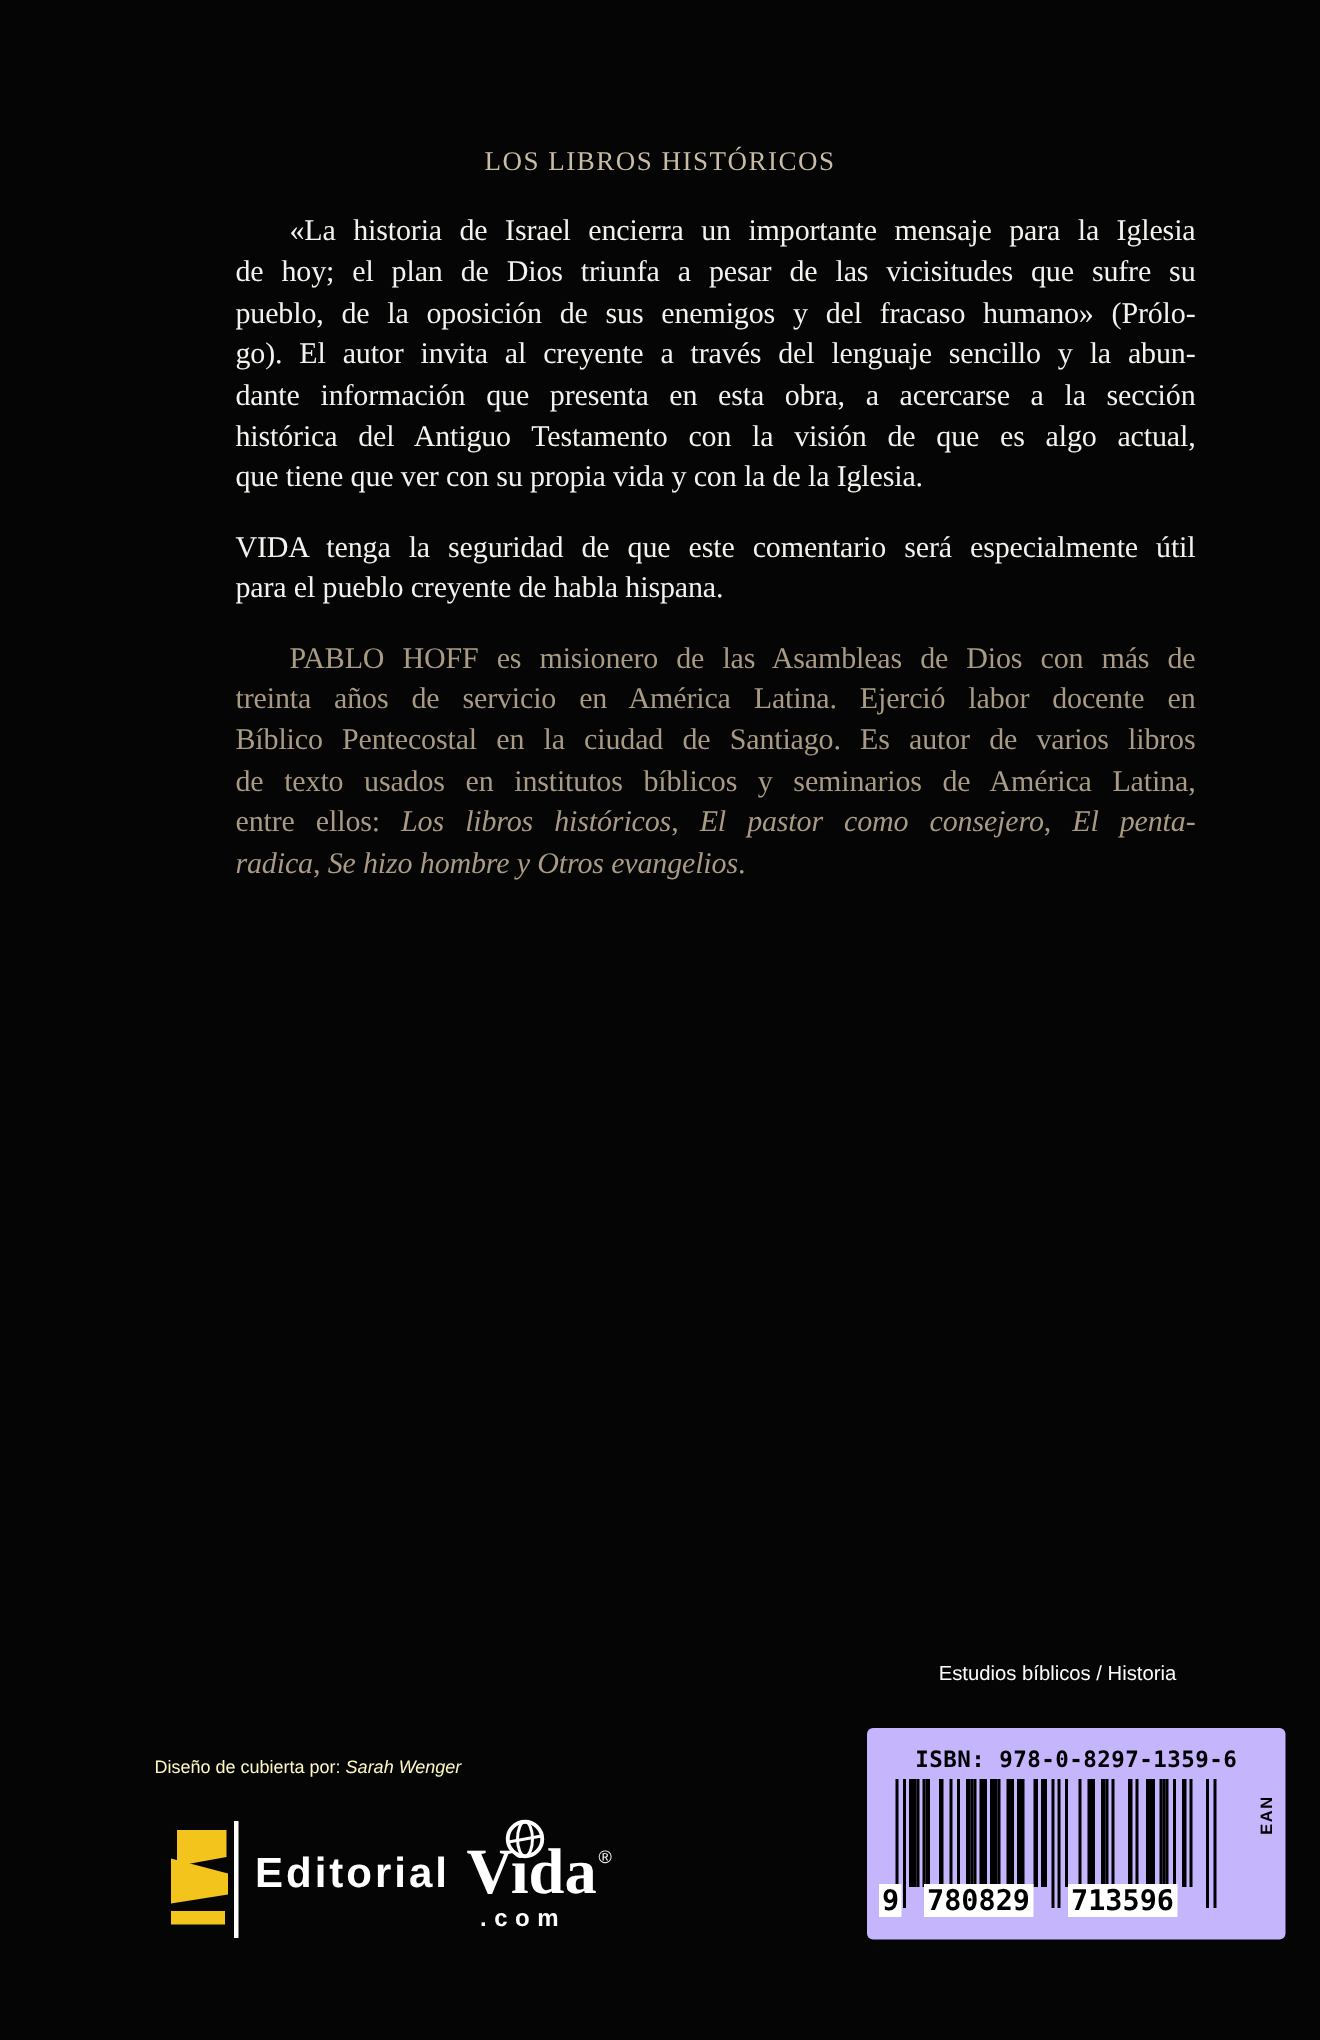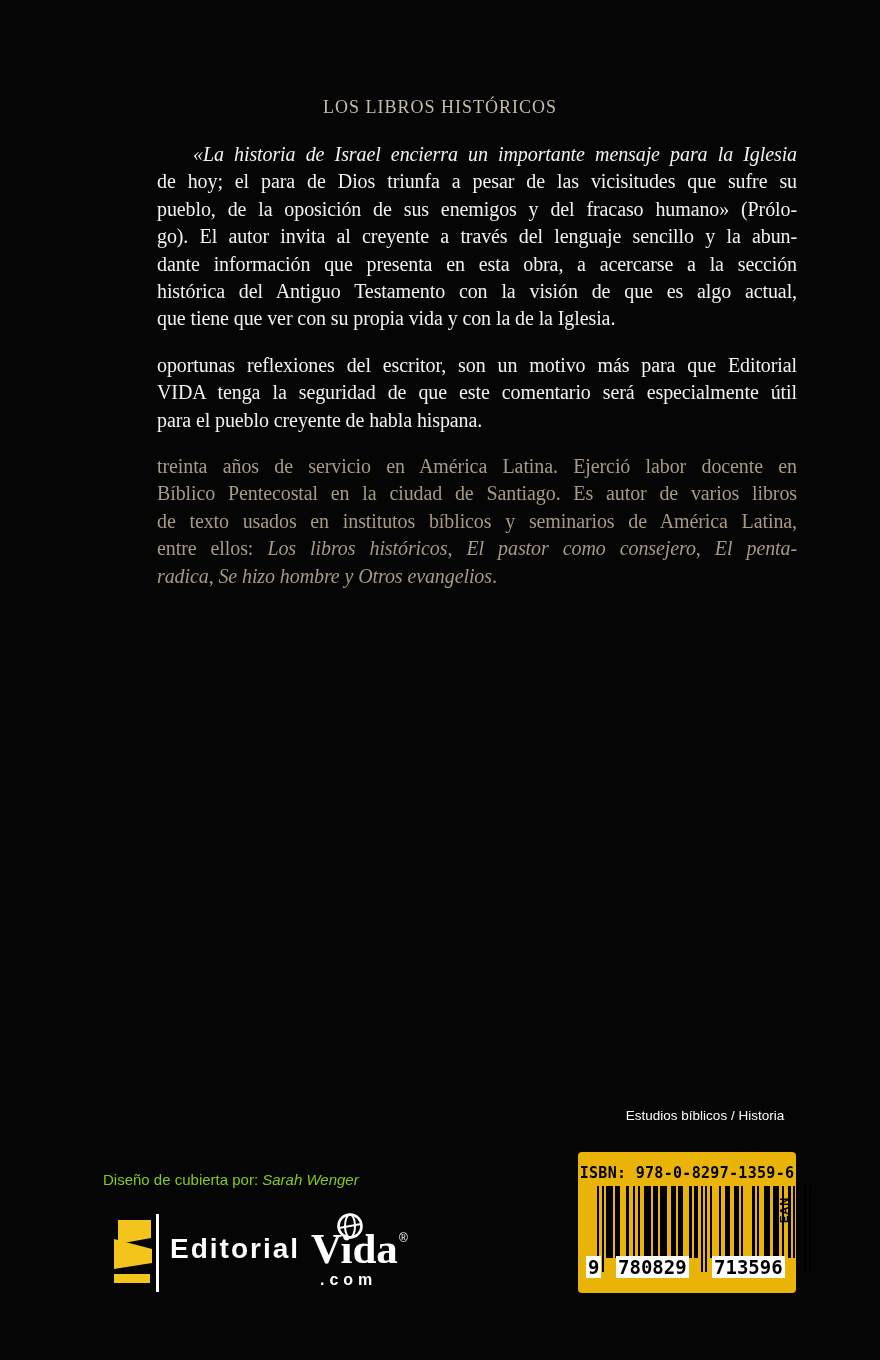--- a/index.html
+++ b/index.html
@@ -12,33 +12,33 @@
     position:absolute;top:97px;left:0;width:880px;text-align:center;
     font-size:18px;letter-spacing:1px;color:#c9bca6;
   }
   
   #synopsis{
     position:absolute;top:141px;left:157px;width:640px;
     font-size:20px;line-height:27.4px;letter-spacing:-0.1px;
   }
   .para{margin:0 0 19px 0;}
   .line{text-align:justify;text-align-last:justify;}
-  .line.first{text-indent:36px;font-style:italic;}
+  .line.first{text-indent:36px;}
   .line.last{text-align-last:left;}
   .ital{font-style:italic;}
   
   #category{
     position:absolute;top:1106px;left:555px;width:300px;text-align:center;
     font-family:"Liberation Sans","DejaVu Sans",sans-serif;
     font-size:13.5px;line-height:20px;color:#fdfdfd;
   }
   
   #barcode-box{
-    position:absolute;left:578px;top:1152px;width:218px;height:141px;
-    background:#eab308;border-radius:4px;
+    position:absolute;left:578px;top:1152px;width:279px;height:141px;
+    background:#c4b5fd;border-radius:4px;
   }
   #isbn-text{
     position:absolute;top:12px;left:0;width:100%;text-align:center;
     font-family:"DejaVu Sans Mono","Liberation Mono",monospace;
     font-weight:bold;font-size:15px;letter-spacing:0.3px;color:#000;
   }
   #bars{position:absolute;top:34px;left:19px;height:88px;font-size:0;white-space:nowrap;}
   #bc-digits{
     position:absolute;top:104px;left:8px;width:218px;
     font-family:"DejaVu Sans Mono","Liberation Mono",monospace;
@@ -51,21 +51,21 @@
   #ean-label{
     position:absolute;right:-1px;top:52px;
     transform:rotate(-90deg);
     font-family:"Liberation Sans","DejaVu Sans",sans-serif;
     font-size:11px;font-weight:bold;letter-spacing:1px;color:#000;
   }
   
   #designer-credit{
     position:absolute;left:103px;top:1171px;
     font-family:"Liberation Sans","DejaVu Sans",sans-serif;
-    font-size:15px;color:#84cc16;
+    font-size:12px;color:#fef9c3;
   }
   #designer-credit .ital{font-style:italic;}
   
   #logo{position:absolute;left:0;top:0;width:880px;height:1360px;pointer-events:none;}
   #logo-mark{position:absolute;left:100px;top:1214px;}
   #logo-divider{position:absolute;left:156px;top:1214px;width:3px;height:78px;background:#ffffff;}
   #logo-editorial{
     position:absolute;left:170px;top:1233px;
     font-family:"Liberation Sans","DejaVu Sans",sans-serif;
     font-weight:bold;font-size:28px;letter-spacing:2px;color:#ffffff;
@@ -89,33 +89,33 @@
 </head>
 <body>
 
 <div id="canvas">
 
   <div id="book-title">LOS LIBROS HISTÓRICOS</div>
 
   <div id="synopsis">
       <div class="para" style="color: rgb(243, 242, 239);">
         <div class="line first"><span>«La historia de Israel encierra un importante mensaje para la Iglesia</span></div>
-        <div class="line"><span>de hoy; el para de Dios triunfa a pesar de las vicisitudes que sufre su</span></div>
+        <div class="line"><span>de hoy; el plan de Dios triunfa a pesar de las vicisitudes que sufre su</span></div>
         <div class="line"><span>pueblo, de la oposición de sus enemigos y del fracaso humano» (Prólo-</span></div>
         <div class="line"><span>go). El autor invita al creyente a través del lenguaje sencillo y la abun-</span></div>
         <div class="line"><span>dante información que presenta en esta obra, a acercarse a la sección</span></div>
         <div class="line"><span>histórica del Antiguo Testamento con la visión de que es algo actual,</span></div>
         <div class="line last"><span>que tiene que ver con su propia vida y con la de la Iglesia.</span></div>
       </div>
       <div class="para" style="color: rgb(243, 242, 239);">
-        <div class="line"><span>oportunas reflexiones del escritor, son un motivo más para que Editorial</span></div>
         <div class="line"><span>VIDA tenga la seguridad de que este comentario será especialmente útil</span></div>
         <div class="line last"><span>para el pueblo creyente de habla hispana.</span></div>
       </div>
       <div class="para" style="color: rgb(168, 154, 132);">
+        <div class="line first"><span>PABLO HOFF es misionero de las Asambleas de Dios con más de</span></div>
         <div class="line"><span>treinta años de servicio en América Latina. Ejerció labor docente en</span></div>
         <div class="line"><span>Bíblico Pentecostal en la ciudad de Santiago. Es autor de varios libros</span></div>
         <div class="line"><span>de texto usados en institutos bíblicos y seminarios de América Latina,</span></div>
         <div class="line"><span>entre ellos: </span><span class="ital">Los libros históricos</span><span>, </span><span class="ital">El pastor como consejero</span><span>, </span><span class="ital">El penta-</span></div>
         <div class="line last"><span class="ital">radica</span><span>, </span><span class="ital">Se hizo hombre y Otros evangelios</span><span>.</span></div>
       </div>
     </div>
 
   <div id="category">
     <div>Estudios bíblicos / Historia</div>

